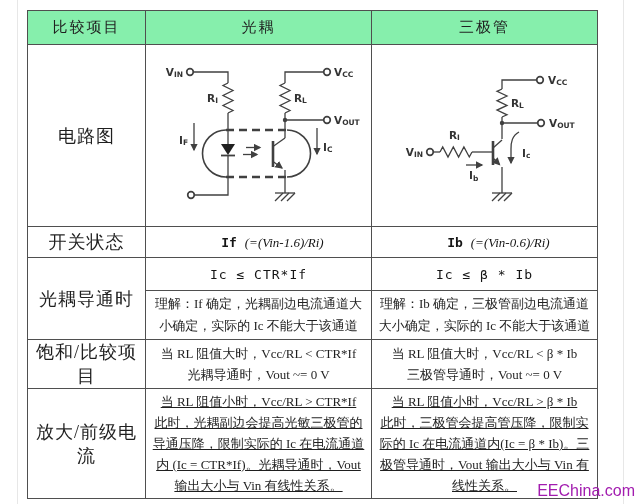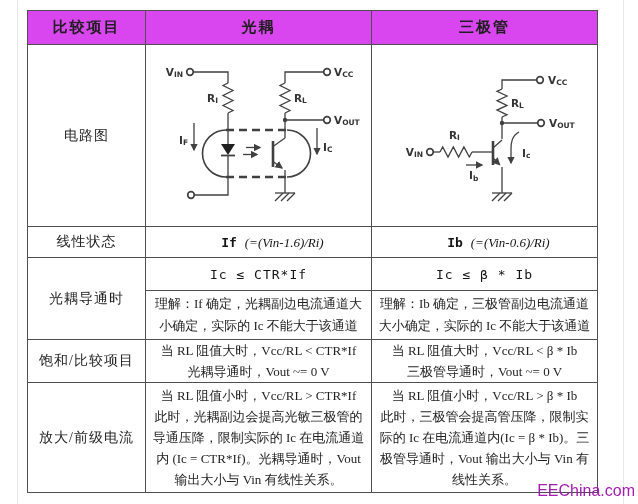--- a/index.html
+++ b/index.html
@@ -6,32 +6,32 @@
   body{width:638px;height:504px;position:relative;overflow:hidden;
        font-family:"Liberation Serif","DejaVu Serif",serif;color:#1f1f1f;}
   .frame-line{position:absolute;top:0;bottom:0;width:1px;background:#e7e7e7;}
   .frame-left{left:17px;}
   .frame-right{left:623px;}
 
   table.cmp{position:absolute;left:27px;top:10px;width:570px;
             border-collapse:collapse;table-layout:fixed;}
   table.cmp th,table.cmp td{border:1.5px solid #4f4f4f;padding:0 4px;
             text-align:center;vertical-align:middle;overflow:hidden;}
-  th.hdr{background:#d946ef;height:33px;font-size:15px;font-weight:bold;letter-spacing:2px;}
-  td.rowlabel{font-size:14px;letter-spacing:1px;margin-top:12px;}
+  th.hdr{background:#86efac;height:33px;font-size:15px;font-weight:normal;letter-spacing:2px;}
+  td.rowlabel{font-size:18px;letter-spacing:1px;margin-top:12px;}
   td.circuit-cell{height:177px;padding:0;background:#fff;}
   .formula-line{font-family:"DejaVu Sans Mono","Liberation Mono",monospace;
                 font-size:13px;color:#151515;white-space:nowrap;margin-left:28px;}
   .fname{font-weight:bold;}
   .fital{font-style:italic;font-family:"Liberation Serif","DejaVu Serif",serif;}
   td.front-cell{height:30px;}
   td.cond-cell{height:32px;letter-spacing:1px;}
   td.note-cell{height:48px;font-size:13px;line-height:22px;padding:0 6px;margin-top:23px;}
   td.sat-cell{height:42px;font-size:13px;line-height:21px;}
-  td.amp-cell{height:109px;font-size:13px;line-height:21px;padding:2px 6px;}
+  td.amp-cell{height:109px;font-size:13px;line-height:21px;padding:2px 6px;text-decoration:underline;}
   svg text{font-family:"DejaVu Sans","Liberation Sans",sans-serif;
            font-weight:bold;fill:#333;font-size:10.5px;}
   svg tspan.sub{font-size:7.5px;}
   .watermark{position:absolute;top:482px;right:3px;font-size:16px;color:#a21caf;
              font-family:"Liberation Sans","DejaVu Sans",sans-serif;}
 </style>
 </head>
 <body>
 
 <div class="frame-line frame-left"></div>
@@ -157,21 +157,21 @@
         <text x="93" y="134"><tspan>I</tspan><tspan class="sub" dy="2">b</tspan></text>
         <text x="172" y="39"><tspan>V</tspan><tspan class="sub" dy="1">CC</tspan></text>
         <text x="135" y="62"><tspan>R</tspan><tspan class="sub" dy="1">L</tspan></text>
         <text x="173" y="82"><tspan>V</tspan><tspan class="sub" dy="1">OUT</tspan></text>
         <text x="146" y="112"><tspan>I</tspan><tspan class="sub" dy="1">c</tspan></text>
       </svg>
     </td>
   </tr>
 
   <tr>
-    <td class="rowlabel">线性状态</td>
+    <td class="rowlabel">开关状态</td>
     <td class="front-cell">
       <span class="formula-line"><span class="fname">If</span> <span class="fital">(=(Vin-1.6)/Ri)</span></span>
     </td>
     <td class="front-cell">
       <span class="formula-line"><span class="fname">Ib</span> <span class="fital">(=(Vin-0.6)/Ri)</span></span>
     </td>
   </tr>
 
   <tr>
     <td class="rowlabel" rowspan="2">光耦导通时</td>

